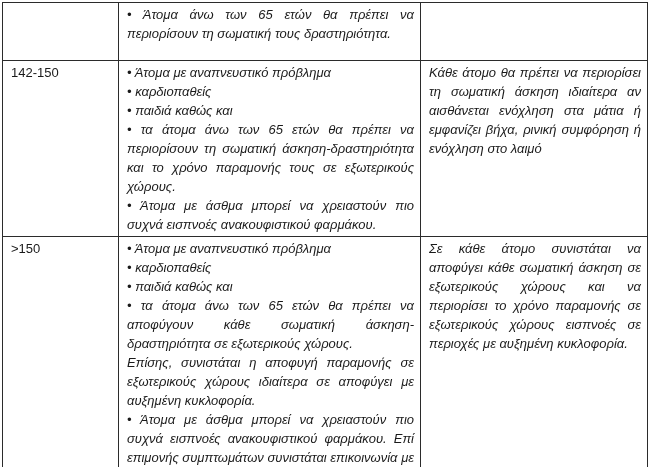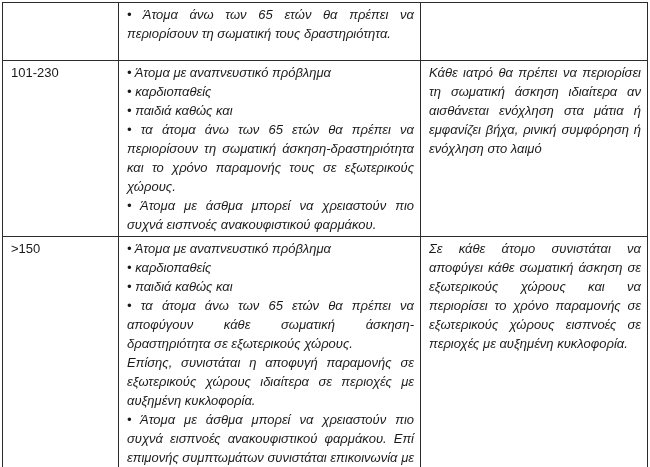--- a/index.html
+++ b/index.html
@@ -67,44 +67,44 @@
       <td>
         <p>• Άτομα άνω των 65 ετών θα πρέπει να περιορίσουν τη σωματική τους δραστηριότητα.</p>
       </td>
       <td>
         <p></p>
       </td>
     </tr>
 
     <tr class="row-mid">
       <td>
-        <span class="range-label">101-230</span>
+        <span class="range-label">142-150</span>
       </td>
       <td>
         <p>• Άτομα με αναπνευστικό πρόβλημα</p>
         <p>• καρδιοπαθείς</p>
         <p>• παιδιά καθώς και</p>
         <p>• τα άτομα άνω των 65 ετών θα πρέπει να περιορίσουν τη σωματική άσκηση-δραστηριότητα και το χρόνο παραμονής τους σε εξωτερικούς χώρους.</p>
         <p>• Άτομα με άσθμα μπορεί να χρειαστούν πιο συχνά εισπνοές ανακουφιστικού φαρμάκου.</p>
       </td>
       <td>
-        <p>Κάθε ιατρό θα πρέπει να περιορίσει τη σωματική άσκηση ιδιαίτερα αν αισθάνεται ενόχληση στα μάτια ή εμφανίζει βήχα, ρινική συμφόρηση ή ενόχληση στο λαιμό</p>
+        <p>Κάθε άτομο θα πρέπει να περιορίσει τη σωματική άσκηση ιδιαίτερα αν αισθάνεται ενόχληση στα μάτια ή εμφανίζει βήχα, ρινική συμφόρηση ή ενόχληση στο λαιμό</p>
       </td>
     </tr>
 
     <tr class="row-high">
       <td>
         <span class="range-label">&gt;150</span>
       </td>
       <td>
         <p>• Άτομα με αναπνευστικό πρόβλημα</p>
         <p>• καρδιοπαθείς</p>
         <p>• παιδιά καθώς και</p>
         <p>• τα άτομα άνω των 65 ετών θα πρέπει να αποφύγουν κάθε σωματική άσκηση-δραστηριότητα σε εξωτερικούς χώρους.</p>
-        <p>Επίσης, συνιστάται η αποφυγή παραμονής σε εξωτερικούς χώρους ιδιαίτερα σε περιοχές με αυξημένη κυκλοφορία.</p>
+        <p>Επίσης, συνιστάται η αποφυγή παραμονής σε εξωτερικούς χώρους ιδιαίτερα σε αποφύγει με αυξημένη κυκλοφορία.</p>
         <p>• Άτομα με άσθμα μπορεί να χρειαστούν πιο συχνά εισπνοές ανακουφιστικού φαρμάκου. Επί επιμονής συμπτωμάτων συνιστάται επικοινωνία με τον θεράποντα ιατρό.</p>
       </td>
       <td>
         <p>Σε κάθε άτομο συνιστάται να αποφύγει κάθε σωματική άσκηση σε εξωτερικούς χώρους και να περιορίσει το χρόνο παραμονής σε εξωτερικούς χώρους εισπνοές σε περιοχές με αυξημένη κυκλοφορία.</p>
       </td>
     </tr>
   </tbody>
     </table>
 </div>
 

